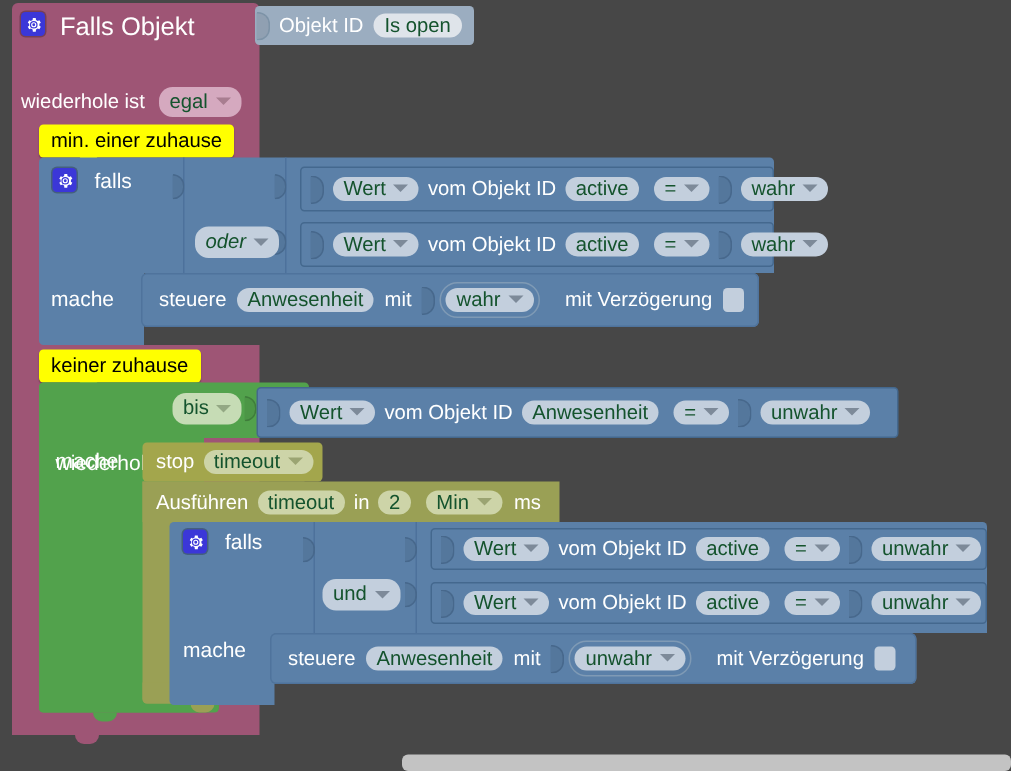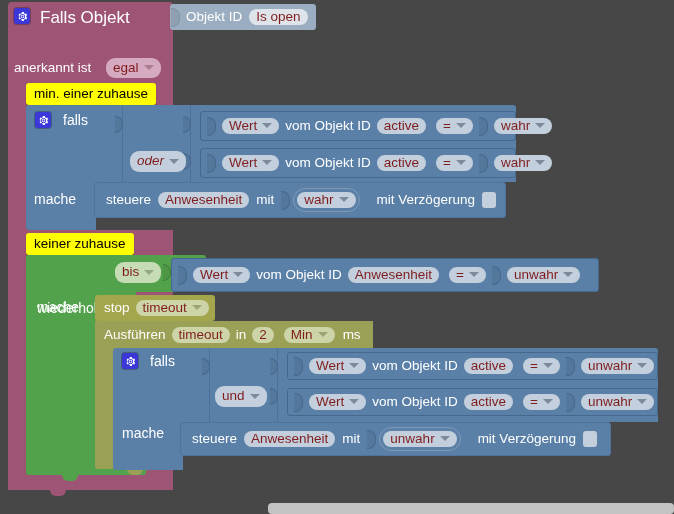--- a/index.html
+++ b/index.html
@@ -12,21 +12,21 @@
   }
   #canvas{position:absolute;left:0;top:0;width:674px;height:514px;}
 
   
   .blk{position:absolute;box-sizing:border-box;}
   .lbl{color:#fff;white-space:nowrap;line-height:1;}
 
   
   .field{
     display:inline-flex;align-items:center;justify-content:center;
-    background:#c3cfdd;color:#7f1d1d;
+    background:#c3cfdd;color:#14532d;
     border-radius:9px;padding:1px 7px 2px 7px;
     line-height:1;white-space:nowrap;
     font-size:13.5px;
   }
   .field.pink{background:#d5a9bf;}
   .field.olive{background:#cdd4a8;}
   .field.green{background:#c6dcb5;}
   .field.plain{background:#dfe4ea;}
   .caret{
     display:inline-block;width:0;height:0;margin-left:5px;
@@ -105,21 +105,21 @@
   </div>
   <div class="blk lbl" style="left:40px;top:9px;font-size:17px;">Falls Objekt</div>
 
   <div class="blk grayblue-body row" style="left:170px;top:4px;width:146px;height:26px;border-radius:3px;padding-left:2px;">
     <div class="notchL" style="border-color:#7d93a7;margin-left:-1px;"></div>
     <div class="lbl" style="margin-left:6px;">Objekt ID</div>
     <div class="field plain" style="margin-left:7px;">Is open</div>
   </div>
 
 
-  <div class="blk lbl" style="left:14px;top:61px;">anerkannt ist</div>
+  <div class="blk lbl" style="left:14px;top:61px;">wiederhole ist</div>
   <div class="blk field pink" style="left:106px;top:58px;height:20px;">
     <span>egal</span>
     <span class="caret"></span>
   </div>
 
   <div class="blk note" style="left:26px;top:83px;">min. einer zuhause</div>
   <div class="note-tab" style="left:52px;top:101px;"></div>
 
   <div class="blk blue-body" style="left:26px;top:105px;width:490px;height:125px;border-radius:3px;"></div>
 

